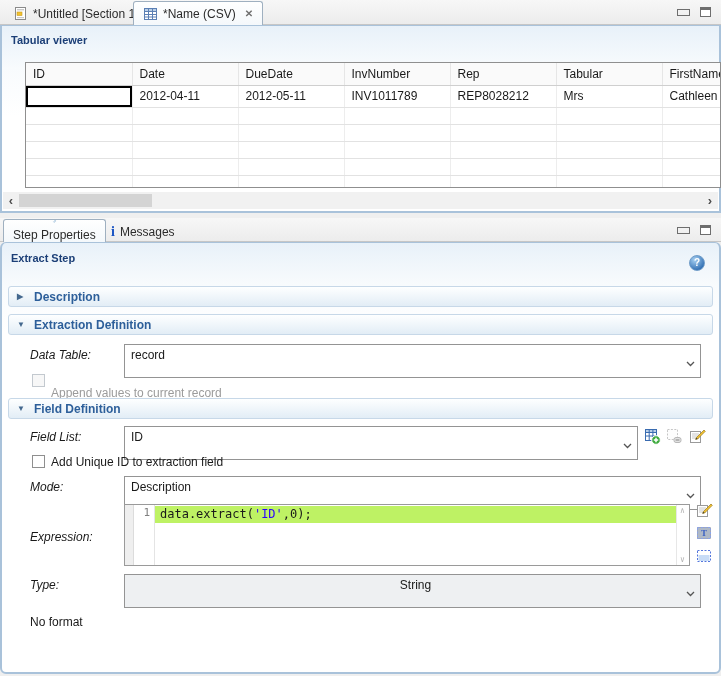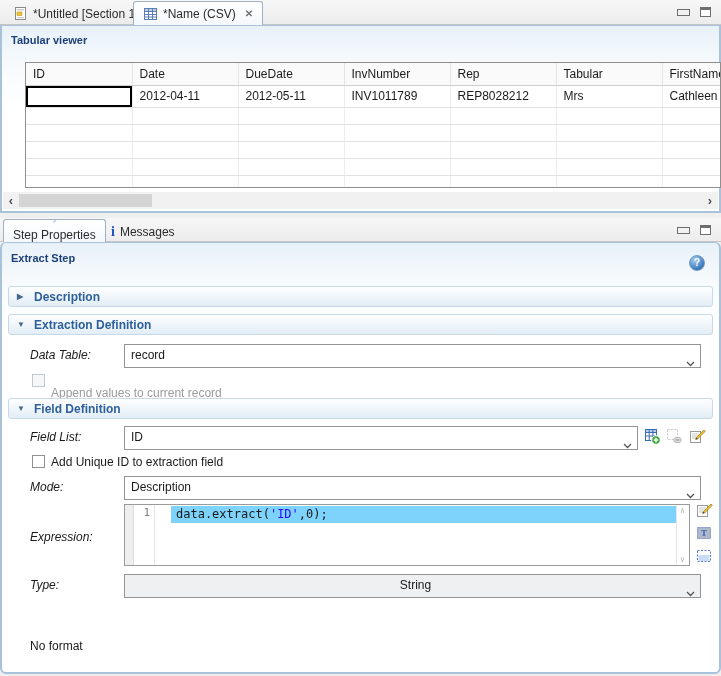--- a/index.html
+++ b/index.html
@@ -80,41 +80,41 @@
     border:1px solid #c7d8e8; border-radius:3px;
     background:linear-gradient(#feffff,#e2edf6);
     display:flex; align-items:center; gap:8px; padding-left:8px;
     font-weight:bold; color:#2d5f9a; cursor:default;
   }
   .arrow { font-size:8px; color:#44688e; width:9px; }
   .arrow.collapsed::before { content:"▶"; }
   .arrow.expanded::before { content:"▼"; }
   .fld-label { position:absolute; left:28px; line-height:22px; color:#1a1a1a;font-style:italic; }
   .combo {
-    position:absolute; height:24px; background:#fff; border:1px solid #949494;
+    position:absolute; height:34px; background:#fff; border:1px solid #949494;
     line-height:20px; padding-left:6px;
   }
   .combo .chevron { position:absolute; right:5px; top:8px; }
   .combo.gray { background:#eef0f2; }
   .cb { position:absolute; width:13px; height:13px; background:#fff; border:1px solid #8f8f8f; }
   .cb.disabled { border-color:#c3c9cf; background:#f7f7f7; }
   .cb-label { position:absolute; left:49px; line-height:14px; }
   .cb-label.disabled { color:#9b9b9b;margin-top:12px; }
   .toolbtn { position:absolute; width:18px; height:18px; }
   
   .expr-editor {
     position:absolute; left:122px; top:261px; width:566px; height:62px;
     border:1px solid #9a9a9a; background:#fff; display:flex;
     font-family:"DejaVu Sans Mono", monospace; font-size:12px;
   }
   .expr-ruler { width:9px; background:#efefef; border-right:1px solid #dcdcdc; }
   .expr-gutter { width:21px; text-align:right; padding:1px 4px 0 0; color:#808080; font-size:11px; background:#fff; border-right:1px solid #e4e4e4; }
   .expr-code { flex:1; padding-top:1px; overflow:hidden; }
   .code-line { height:17px; line-height:17px; padding-left:5px; white-space:pre; }
-  .code-line.hl { background:#7dd3fc;margin-left:16px; }
+  .code-line.hl { background:#bef264; }
   .tok-str { color:#2a00ff; }
   .expr-sb { width:13px; border-left:1px solid #e7e7e7; position:relative; color:#b5b5b5; font-size:8px; }
   .expr-sb .up::before { content:"∧"; position:absolute; top:1px; left:3px; }
   .expr-sb .down::before { content:"∨"; position:absolute; bottom:1px; left:3px; }
   .side-icons { position:absolute; left:694px; top:259px; display:flex; flex-direction:column; gap:5px; }
   .plain-text { position:absolute; left:28px; color:#1a1a1a; }
   .tab-label { white-space:nowrap; }
   .info-glyph { color:#1d56c4; font-weight:bold; font-size:14px; font-family:"Liberation Serif", serif; }
   .info-glyph::before { content:"i"; }
   .close-x { color:#6f6f6f; font-size:10px; font-weight:bold; margin-left:4px; }
@@ -377,15 +377,15 @@
     </div>
 
     <span class="fld-label" style="top:331px;">Type:</span>
     <div class="combo gray" style="left:122px; right:18px; top:331px;text-align:center;">
       <span>String</span>
       <span class="chevron"><svg width="9" height="6" viewBox="0 0 9 6">
             <polyline points="1,1 4.5,4.5 8,1" fill="none" stroke="#555" stroke-width="1.3"></polyline>
           </svg></span>
     </div>
 
-    <span class="plain-text" style="top:396px;">No format</span>
+    <span class="plain-text" style="top:372px;">No format</span>
   </div>
 </div>
 
 </body></html>

